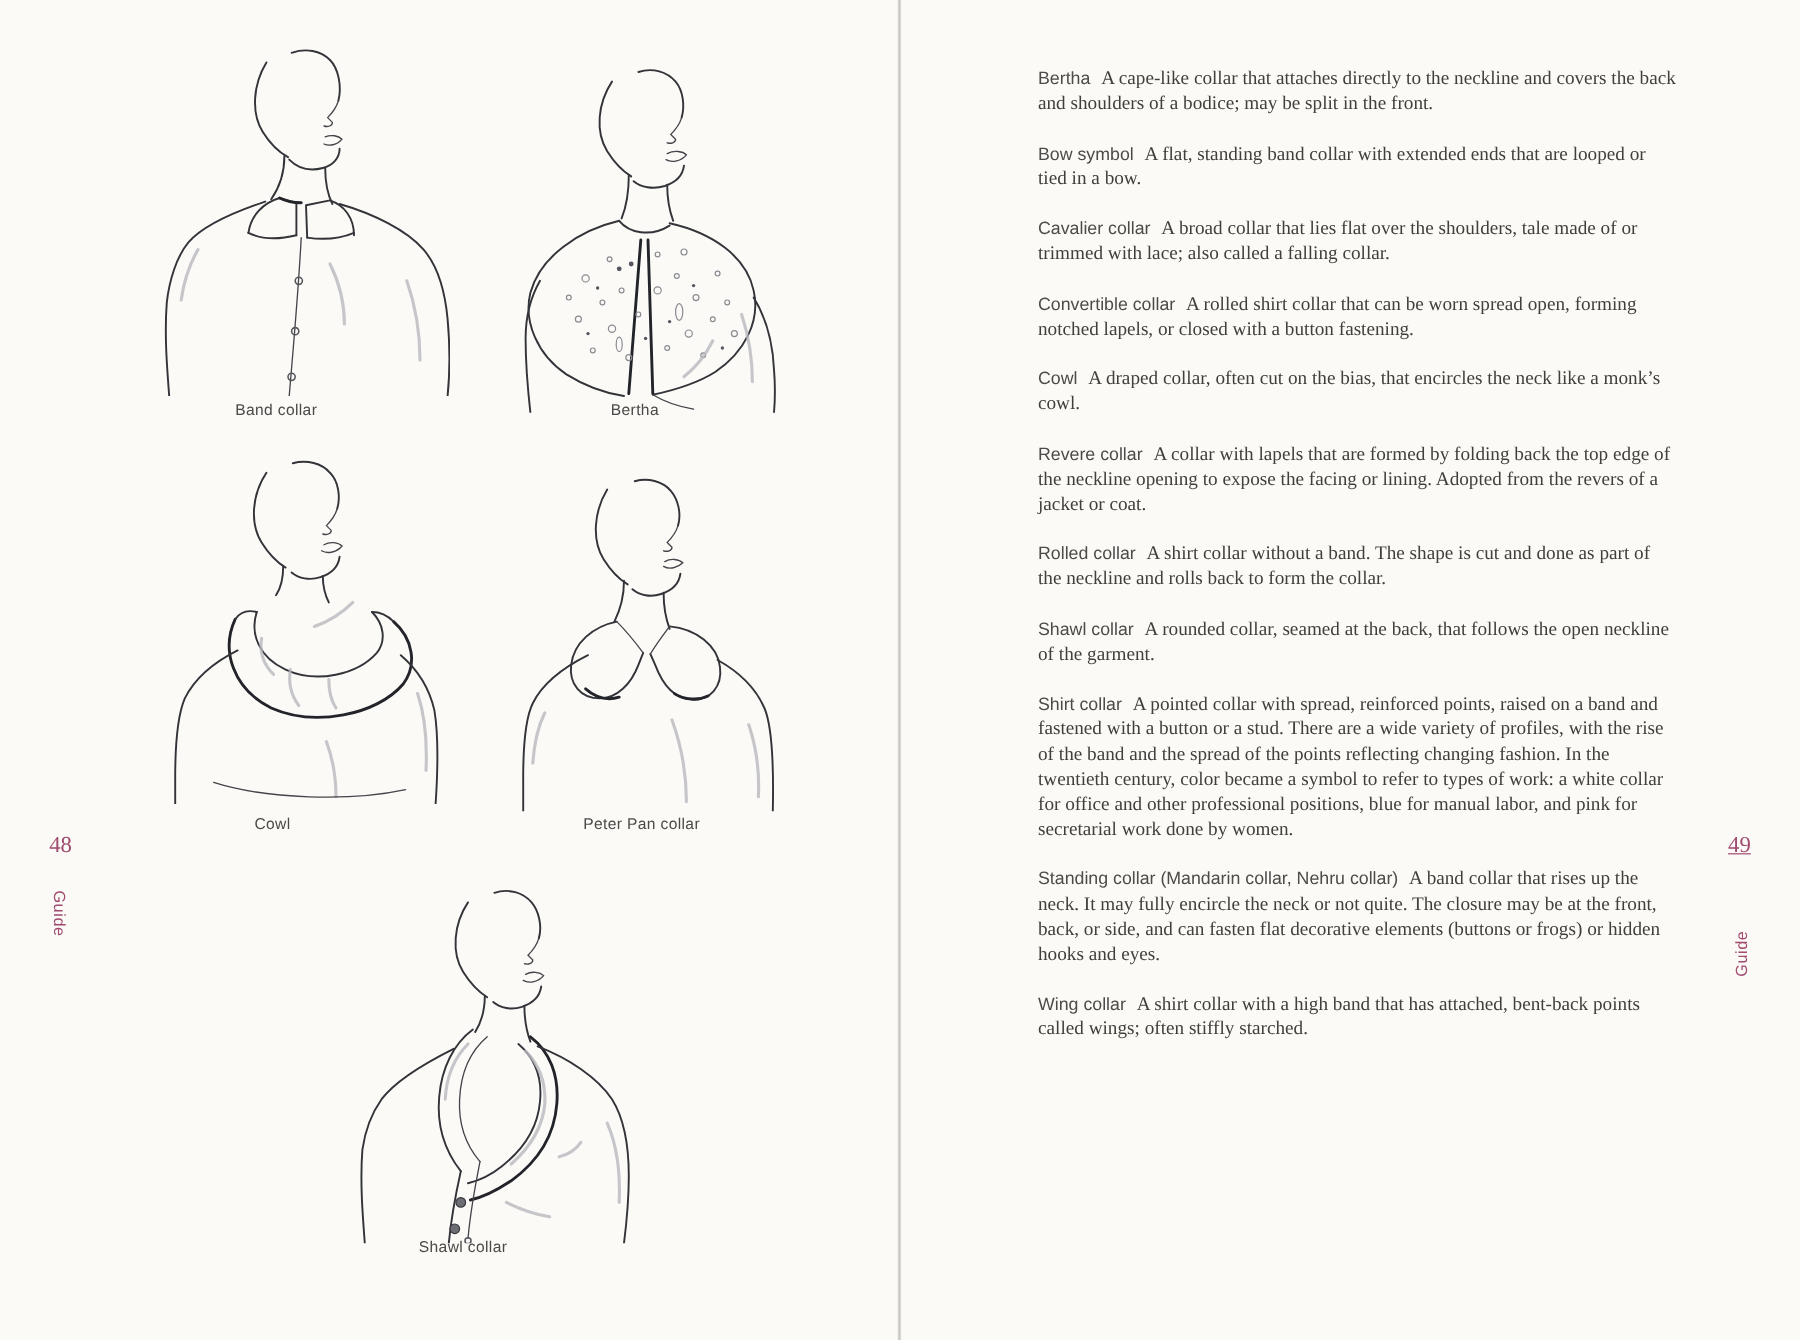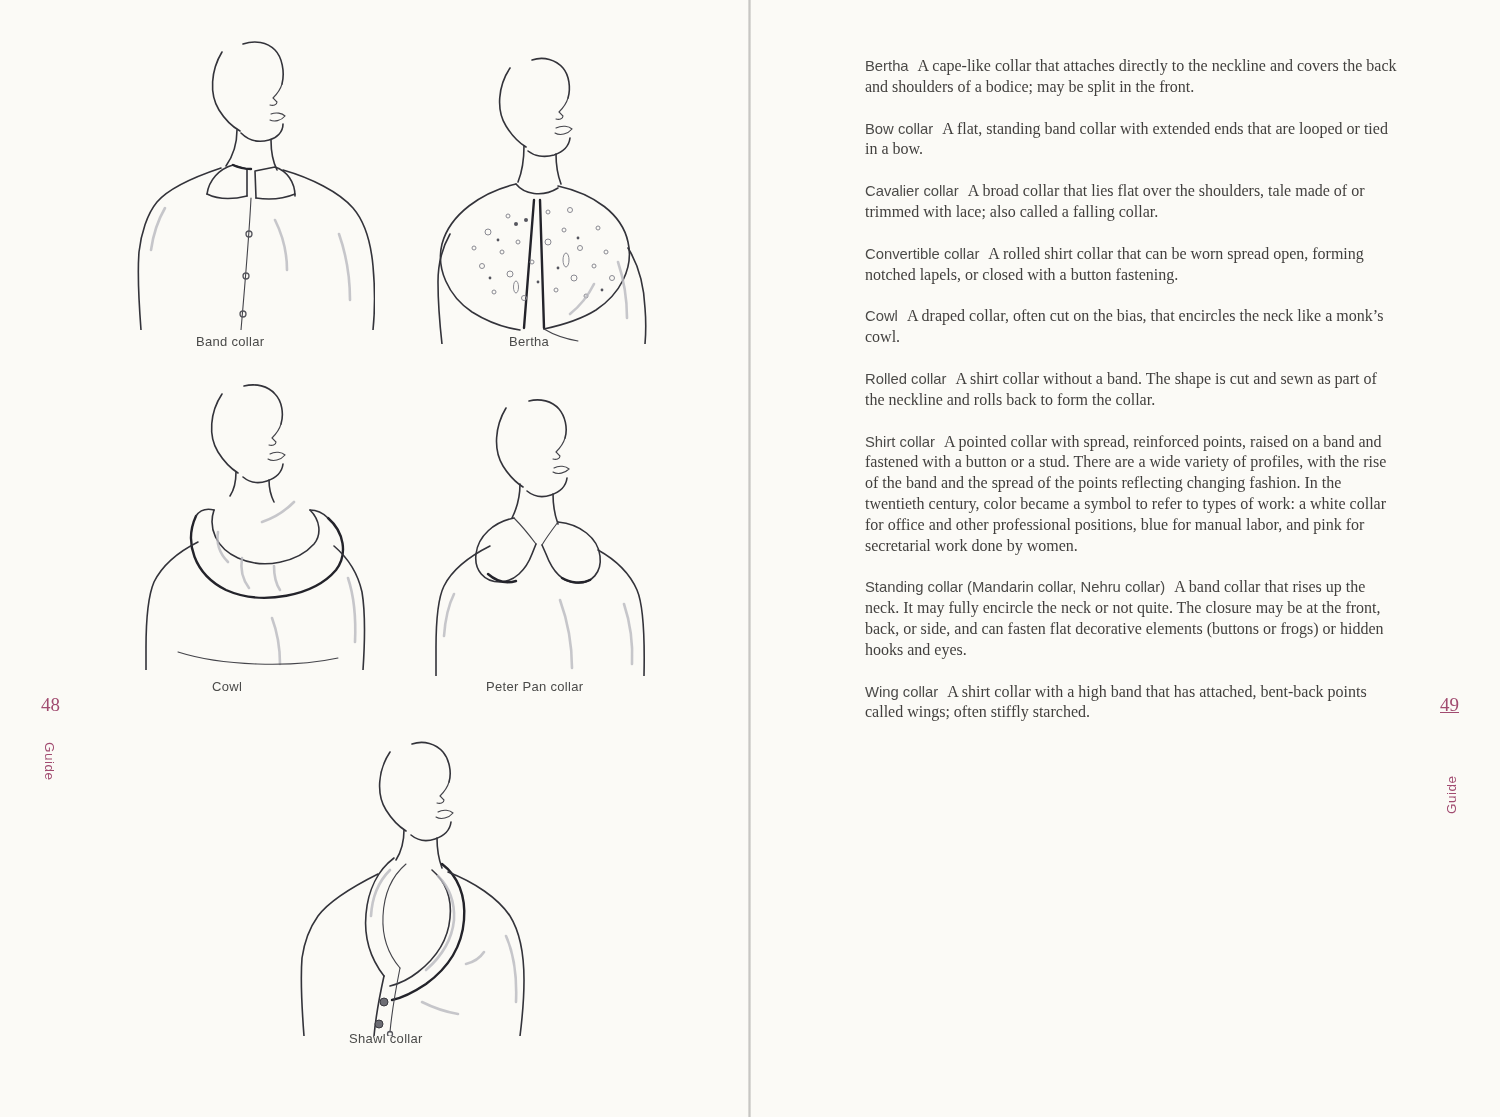--- a/index.html
+++ b/index.html
@@ -246,25 +246,27 @@
     <div class="folio" style="left:41px;top:694px;">48</div>
     <div class="guide guide-cw" style="left:57px;top:742px;">Guide</div>
   </div>
 
   <div class="gutter"></div>
 
   <div class="page page-right">
 
     <div class="glossary">
       <p class="entry"><span class="term">Bertha</span><span>A cape-like collar that attaches directly to the neckline and covers the back and shoulders of a bodice; may be split in the front.</span></p>
-      <p class="entry"><span class="term">Bow collar</span><span>A flat, standing band collar with extended ends that are looped or tied in a bow.</span></p>
+      <p class="entry"><span class="term">Bow symbol</span><span>A flat, standing band collar with extended ends that are looped or tied in a bow.</span></p>
       <p class="entry"><span class="term">Cavalier collar</span><span>A broad collar that lies flat over the shoulders, tale made of or trimmed with lace; also called a falling collar.</span></p>
       <p class="entry"><span class="term">Convertible collar</span><span>A rolled shirt collar that can be worn spread open, forming notched lapels, or closed with a button fastening.</span></p>
       <p class="entry"><span class="term">Cowl</span><span>A draped collar, often cut on the bias, that encircles the neck like a monk’s cowl.</span></p>
-      <p class="entry"><span class="term">Rolled collar</span><span>A shirt collar without a band. The shape is cut and sewn as part of the neckline and rolls back to form the collar.</span></p>
+      <p class="entry"><span class="term">Revere collar</span><span>A collar with lapels that are formed by folding back the top edge of the neckline opening to expose the facing or lining. Adopted from the revers of a jacket or coat.</span></p>
+      <p class="entry"><span class="term">Rolled collar</span><span>A shirt collar without a band. The shape is cut and done as part of the neckline and rolls back to form the collar.</span></p>
+      <p class="entry"><span class="term">Shawl collar</span><span>A rounded collar, seamed at the back, that follows the open neckline of the garment.</span></p>
       <p class="entry"><span class="term">Shirt collar</span><span>A pointed collar with spread, reinforced points, raised on a band and fastened with a button or a stud. There are a wide variety of profiles, with the rise of the band and the spread of the points reflecting changing fashion. In the twentieth century, color became a symbol to refer to types of work: a white collar for office and other professional positions, blue for manual labor, and pink for secretarial work done by women.</span></p>
       <p class="entry"><span class="term">Standing collar (Mandarin collar, Nehru collar)</span><span>A band collar that rises up the neck. It may fully encircle the neck or not quite. The closure may be at the front, back, or side, and can fasten flat decorative elements (buttons or frogs) or hidden hooks and eyes.</span></p>
       <p class="entry"><span class="term">Wing collar</span><span>A shirt collar with a high band that has attached, bent-back points called wings; often stiffly starched.</span></p>
     </div>
 
     <div class="folio" style="left:688px;top:694px;text-decoration:underline;">49</div>
     <div class="guide guide-ccw" style="left:692px;top:814px;">Guide</div>
   </div>
 
 </div>

